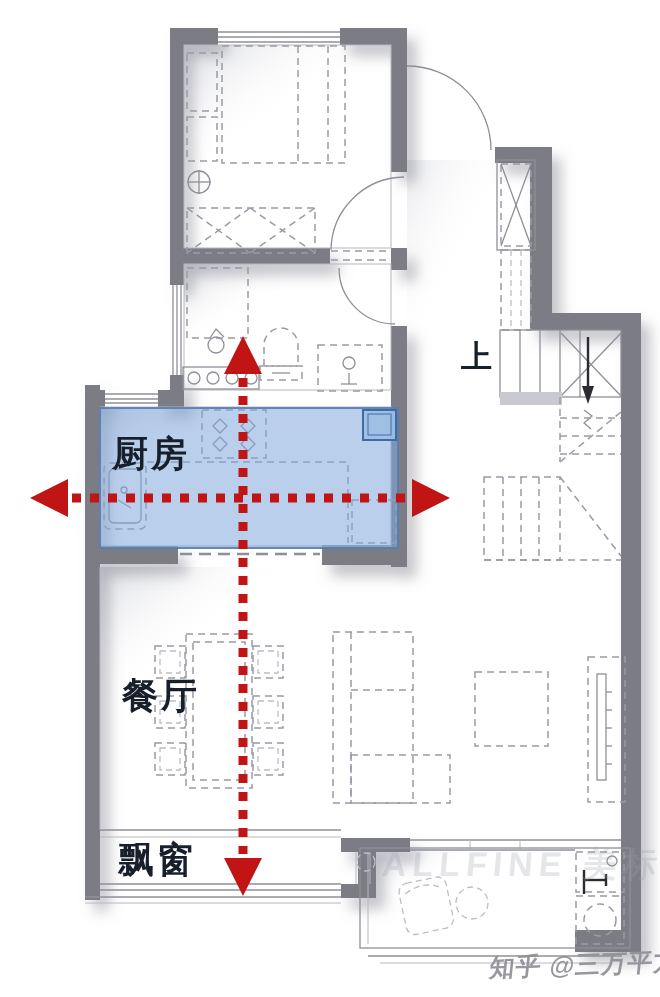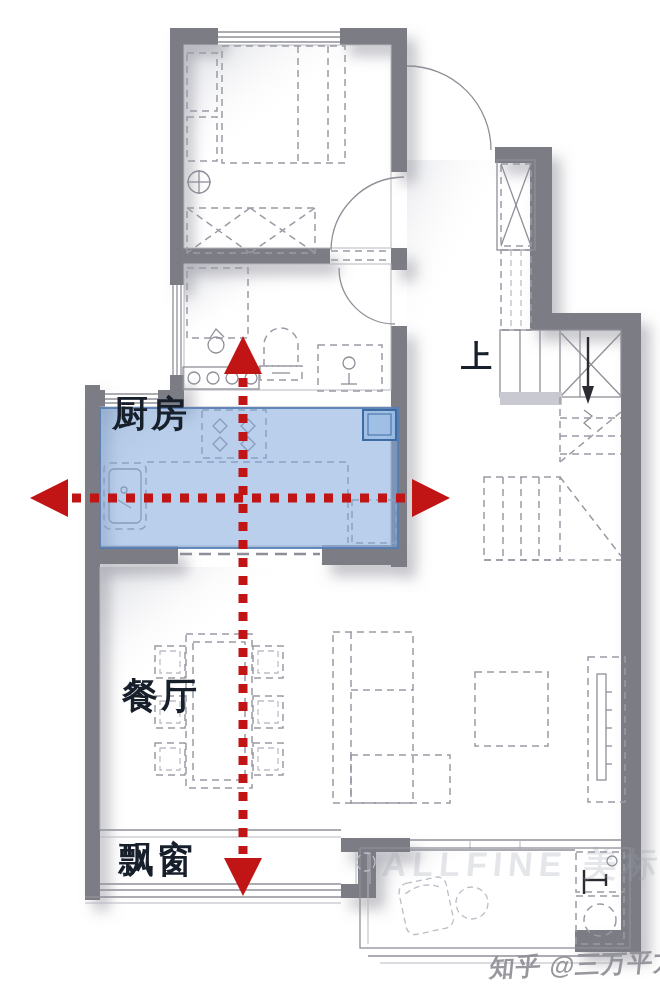--- a/index.html
+++ b/index.html
@@ -325,21 +325,21 @@
       <polygon class="redf" points="450,498 412,479 412,517"></polygon>
     </g>
     <g>
       <line class="red" x1="243" y1="378" x2="243" y2="854"></line>
       <polygon class="redf" points="243,336 224,374 262,374"></polygon>
       <polygon class="redf" points="243,896 224,858 262,858"></polygon>
     </g>
   </g>
 </svg>
 
-<div class="lbl" style="left:112px;top:396px;">厨房</div>
+<div class="lbl" style="left:112px;top:436px;">厨房</div>
 <div class="lbl" style="left:118px;top:842px;">飘窗</div>
 <div class="lbl" style="left:122px;top:678px;">餐厅</div>
 <div class="lbl lbl-up" style="left:461px;top:341px;">上</div>
 
 <div class="wm-brand">ALLFINE 美标</div>
 <div class="wm-site">知乎 @三万平方</div>
 
 </div>
 
 </body></html>

